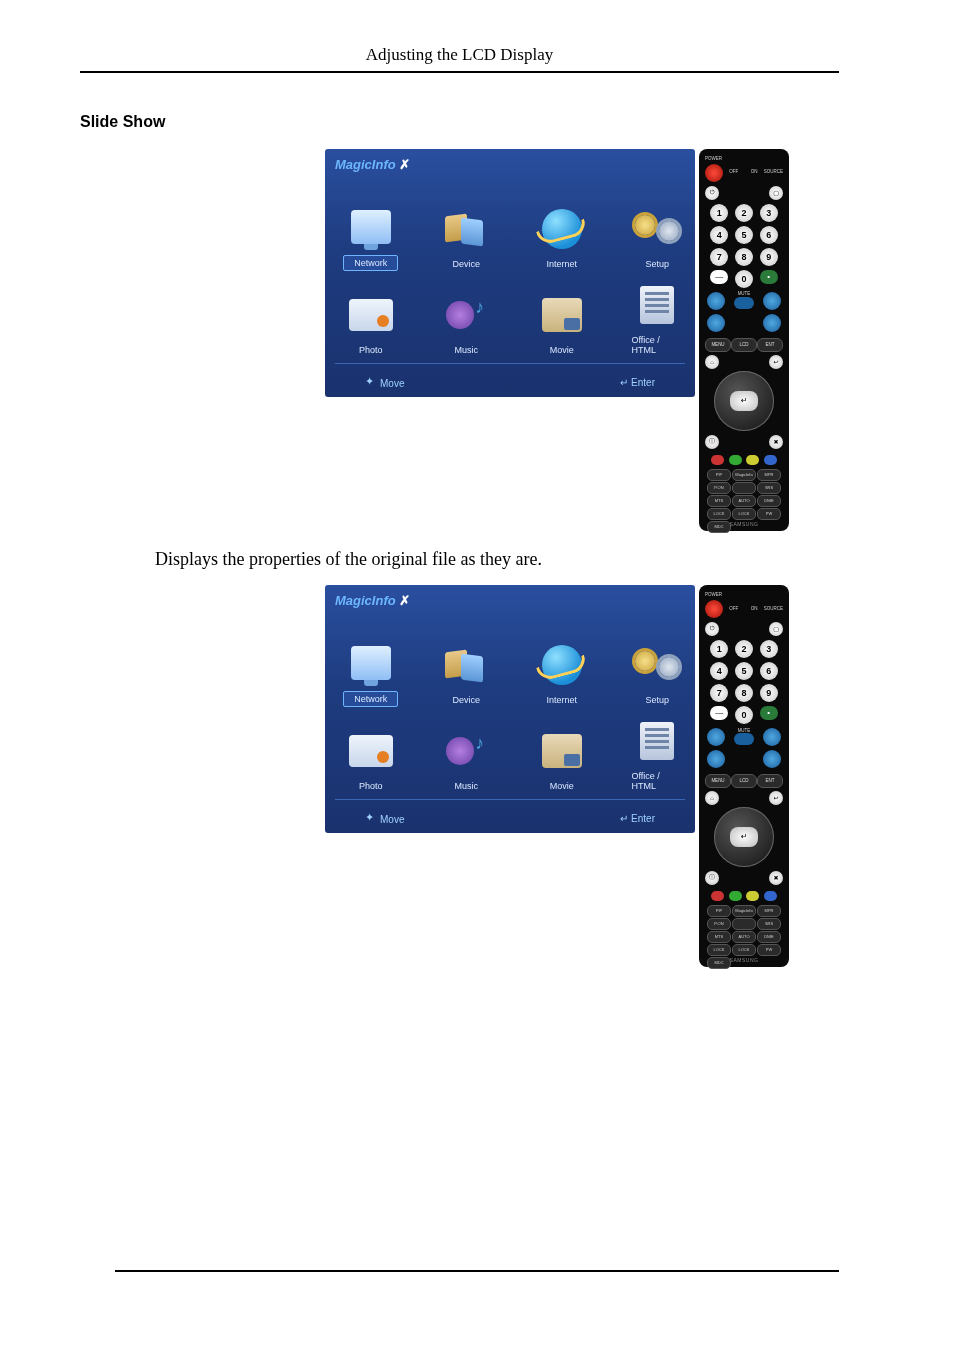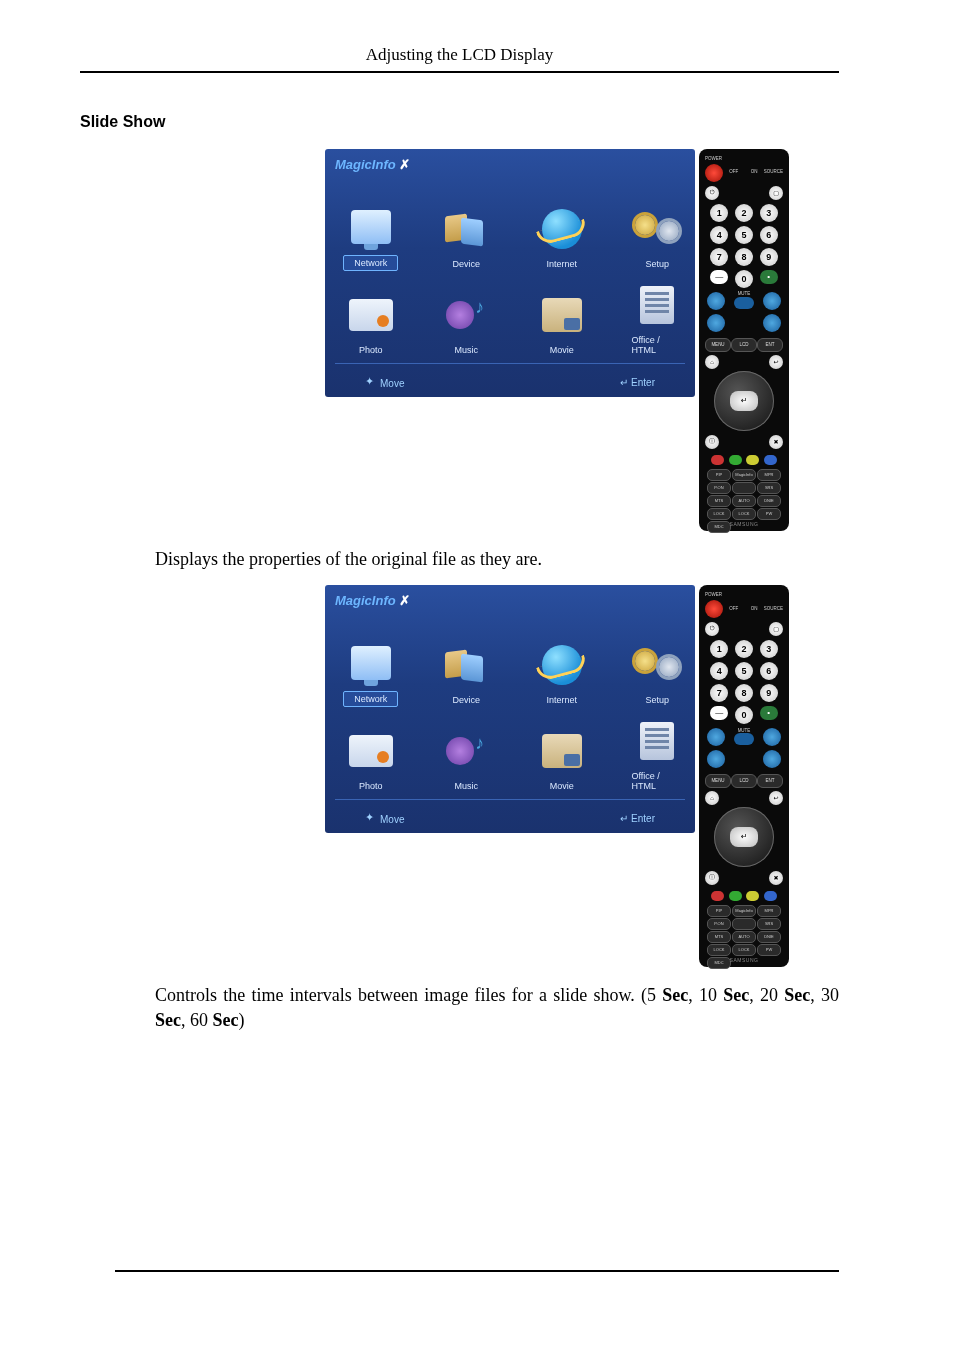--- a/index.html
+++ b/index.html
@@ -701,18 +701,15 @@
         <div class="label-row">
           <div class="label-pill">MDC</div>
           <div class="label-pill" style="visibility:hidden"></div>
           <div class="label-pill" style="visibility:hidden"></div>
         </div>
         <div class="samsung">SAMSUNG</div>
       </div>
     </div>
   </div>
 
-  <div class="body-text" style="text-align:justify;">
-    <span>Controls the time intervals between image files for a slide show. (5 </span><b>Sec</b><span>, 10 </span><b>Sec</b><span>, 20 </span><b>Sec</b><span>, 30 </span><b>Sec</b><span>, 60 </span><b>Sec</b><span>)</span>
-  </div>
 
   <hr class="footer-rule">
 </div>
 
 </body></html>

